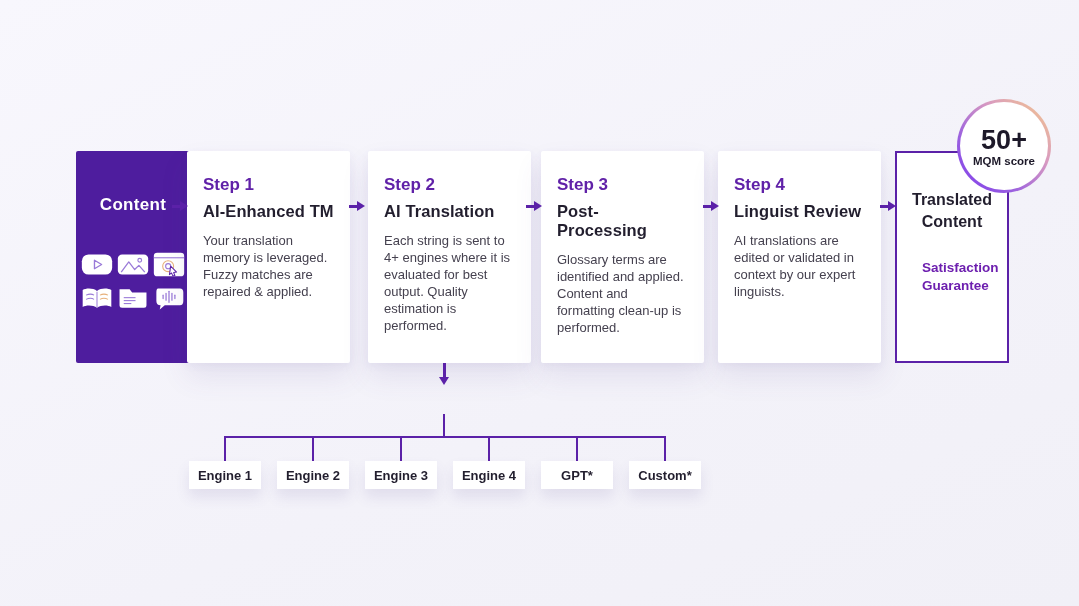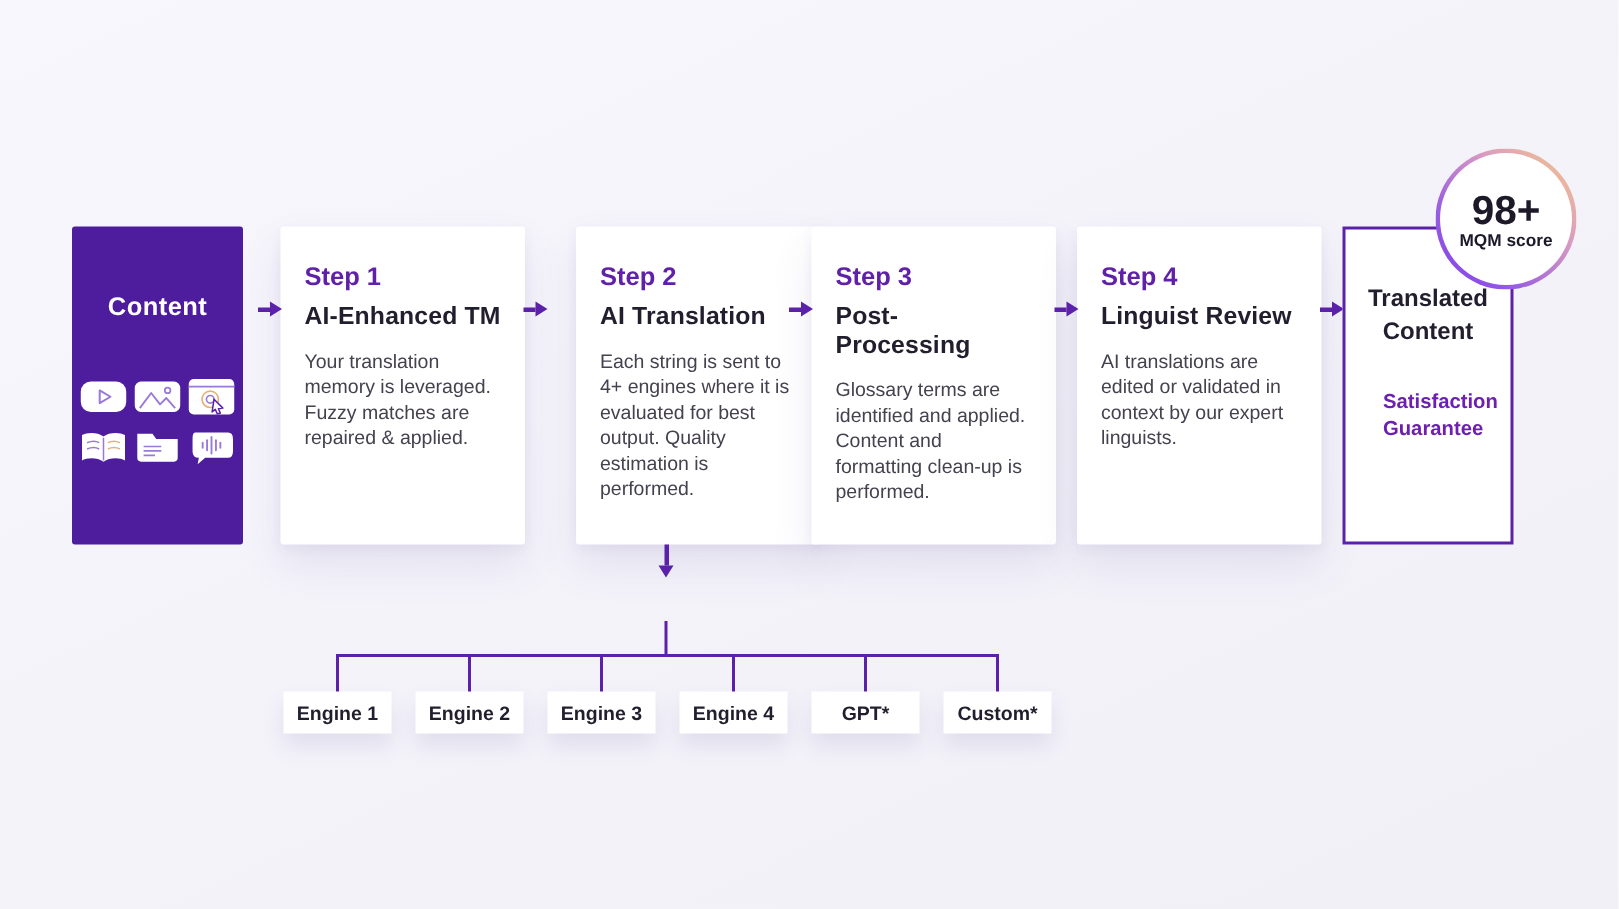--- a/index.html
+++ b/index.html
@@ -10,21 +10,21 @@
   }
   .canvas {
     position: relative;
     width: 1079px;
     height: 606px;
     background: linear-gradient(155deg, #f8f7fd 0%, #f3f2f9 60%, #f1f0f7 100%);
   }
 
   
   .content-box {
-    position: absolute; left: 48px; top: 151px;
+    position: absolute; left: 76px; top: 151px;
     width: 114px; height: 212px;
     background: #4e1d9e;
     border-radius: 2px;
     display: flex; flex-direction: column; align-items: center;
   }
   .content-title {
     margin-top: 44px;
     color: #ffffff; font-size: 17px; font-weight: bold; letter-spacing: .3px;
   }
   .icon-grid {
@@ -35,21 +35,21 @@
   .icon-cell { width: 32px; height: 27px; display: flex; align-items: center; justify-content: center; }
 
   
   .card {
     position: absolute; top: 151px; width: 163px; height: 212px;
     background: #ffffff; border-radius: 2px;
     box-shadow: 0 14px 28px rgba(90,70,150,.10), 0 3px 8px rgba(90,70,150,.06);
     padding: 24px 16px 0 16px;
   }
   .card.s1 { left: 187px; }
-  .card.s2 { left: 384px; }
+  .card.s2 { left: 368px; }
   .card.s3 { left: 541px; }
   .card.s4 { left: 718px; }
   .step-label { color: #6021a8; font-size: 17px; font-weight: bold; margin-bottom: 7px; }
   .step-title { color: #221e2e; font-size: 16.5px; font-weight: bold; margin-bottom: 11px; letter-spacing: .1px; }
   .step-desc  { color: #45414f; font-size: 13px; line-height: 17px; font-weight: 500; }
 
   
   .translated-box {
     position: absolute; left: 895px; top: 151px;
     width: 114px; height: 212px;
@@ -223,21 +223,21 @@
     <div class="step-title">Linguist Review</div>
     <div class="step-desc">AI translations are edited or validated in context by our expert linguists.</div>
   </div>
 
   <div class="translated-box">
     <div class="translated-title">Translated Content</div>
     <div class="translated-sub">Satisfaction Guarantee</div>
   </div>
 
   <div class="badge">
-    <div class="badge-score">98+</div>
+    <div class="badge-score">50+</div>
     <div class="badge-label">MQM score</div>
   </div>
 
   <div class="arrow-h a1"></div>
   <div class="arrow-h a2"></div>
   <div class="arrow-h a3"></div>
   <div class="arrow-h a4"></div>
   <div class="arrow-h a5"></div>
 
   <div class="arrow-v"></div>

